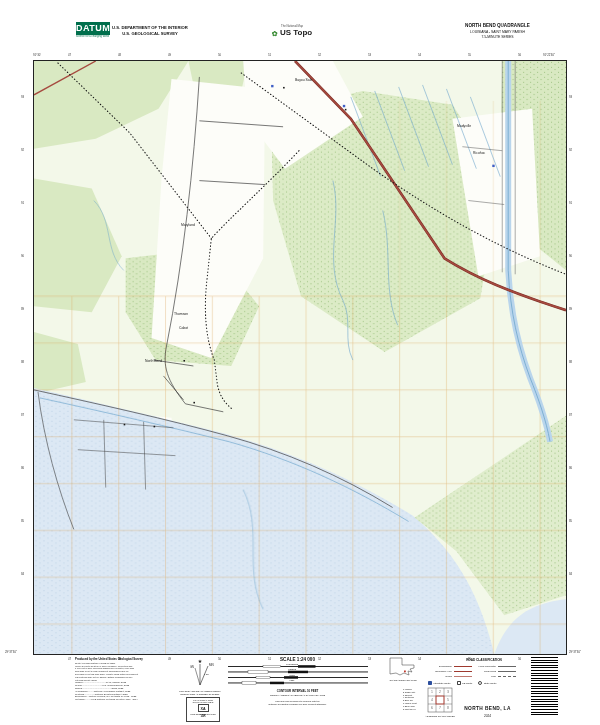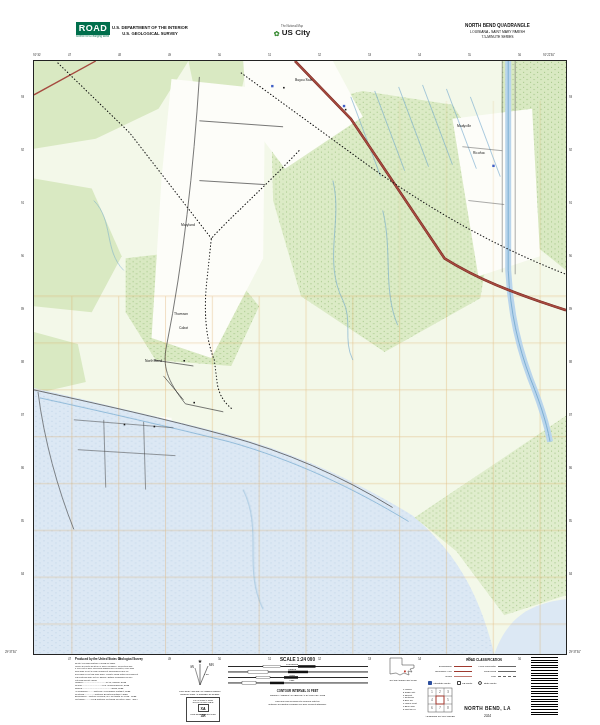--- a/index.html
+++ b/index.html
@@ -62,29 +62,29 @@
   .sh-s{width:4px;height:4px;background:#fff;border:.5px solid #444;border-radius:50%}
   .barcode{position:absolute;left:531px;top:657px;width:27px;height:60px;
     background:repeating-linear-gradient(to bottom,#000 0 1px,#fff 1px 2.6px)}
   .sheet-title{left:425px;top:706px;width:125px;text-align:center;font-size:4.8px;font-weight:bold;letter-spacing:.4px}
   .sheet-year{left:425px;top:714px;width:125px;text-align:center;font-size:3.2px}
   .smallsvg{position:absolute}
 </style>
 </head>
 <body>
 
-<div class="t usgs-logo">ROAD</div>
+<div class="t usgs-logo">DATUM</div>
 <div class="t usgs-tag">science for a changing world</div>
 <div class="t dept">
   <div>U.S. DEPARTMENT OF THE INTERIOR</div>
   <div>U.S. GEOLOGICAL SURVEY</div>
 </div>
 <div class="t ustopo">
   <div class="nm">The National Map</div>
-  <div class="brand"><span class="leaf">✿</span> <span>US City</span></div>
+  <div class="brand"><span class="leaf">✿</span> <span>US Topo</span></div>
 </div>
 <div class="t quadblock">
   <div class="l1">NORTH BEND QUADRANGLE</div>
   <div class="l2">LOUISIANA - SAINT MARY PARISH</div>
   <div class="l3">7.5-MINUTE SERIES</div>
 </div>
 
 <div id="ticks">
     <span class="t tick" style="left: 68px; top: 53px;">47</span>
     <span class="t tick" style="left: 118px; top: 53px;">48</span>

